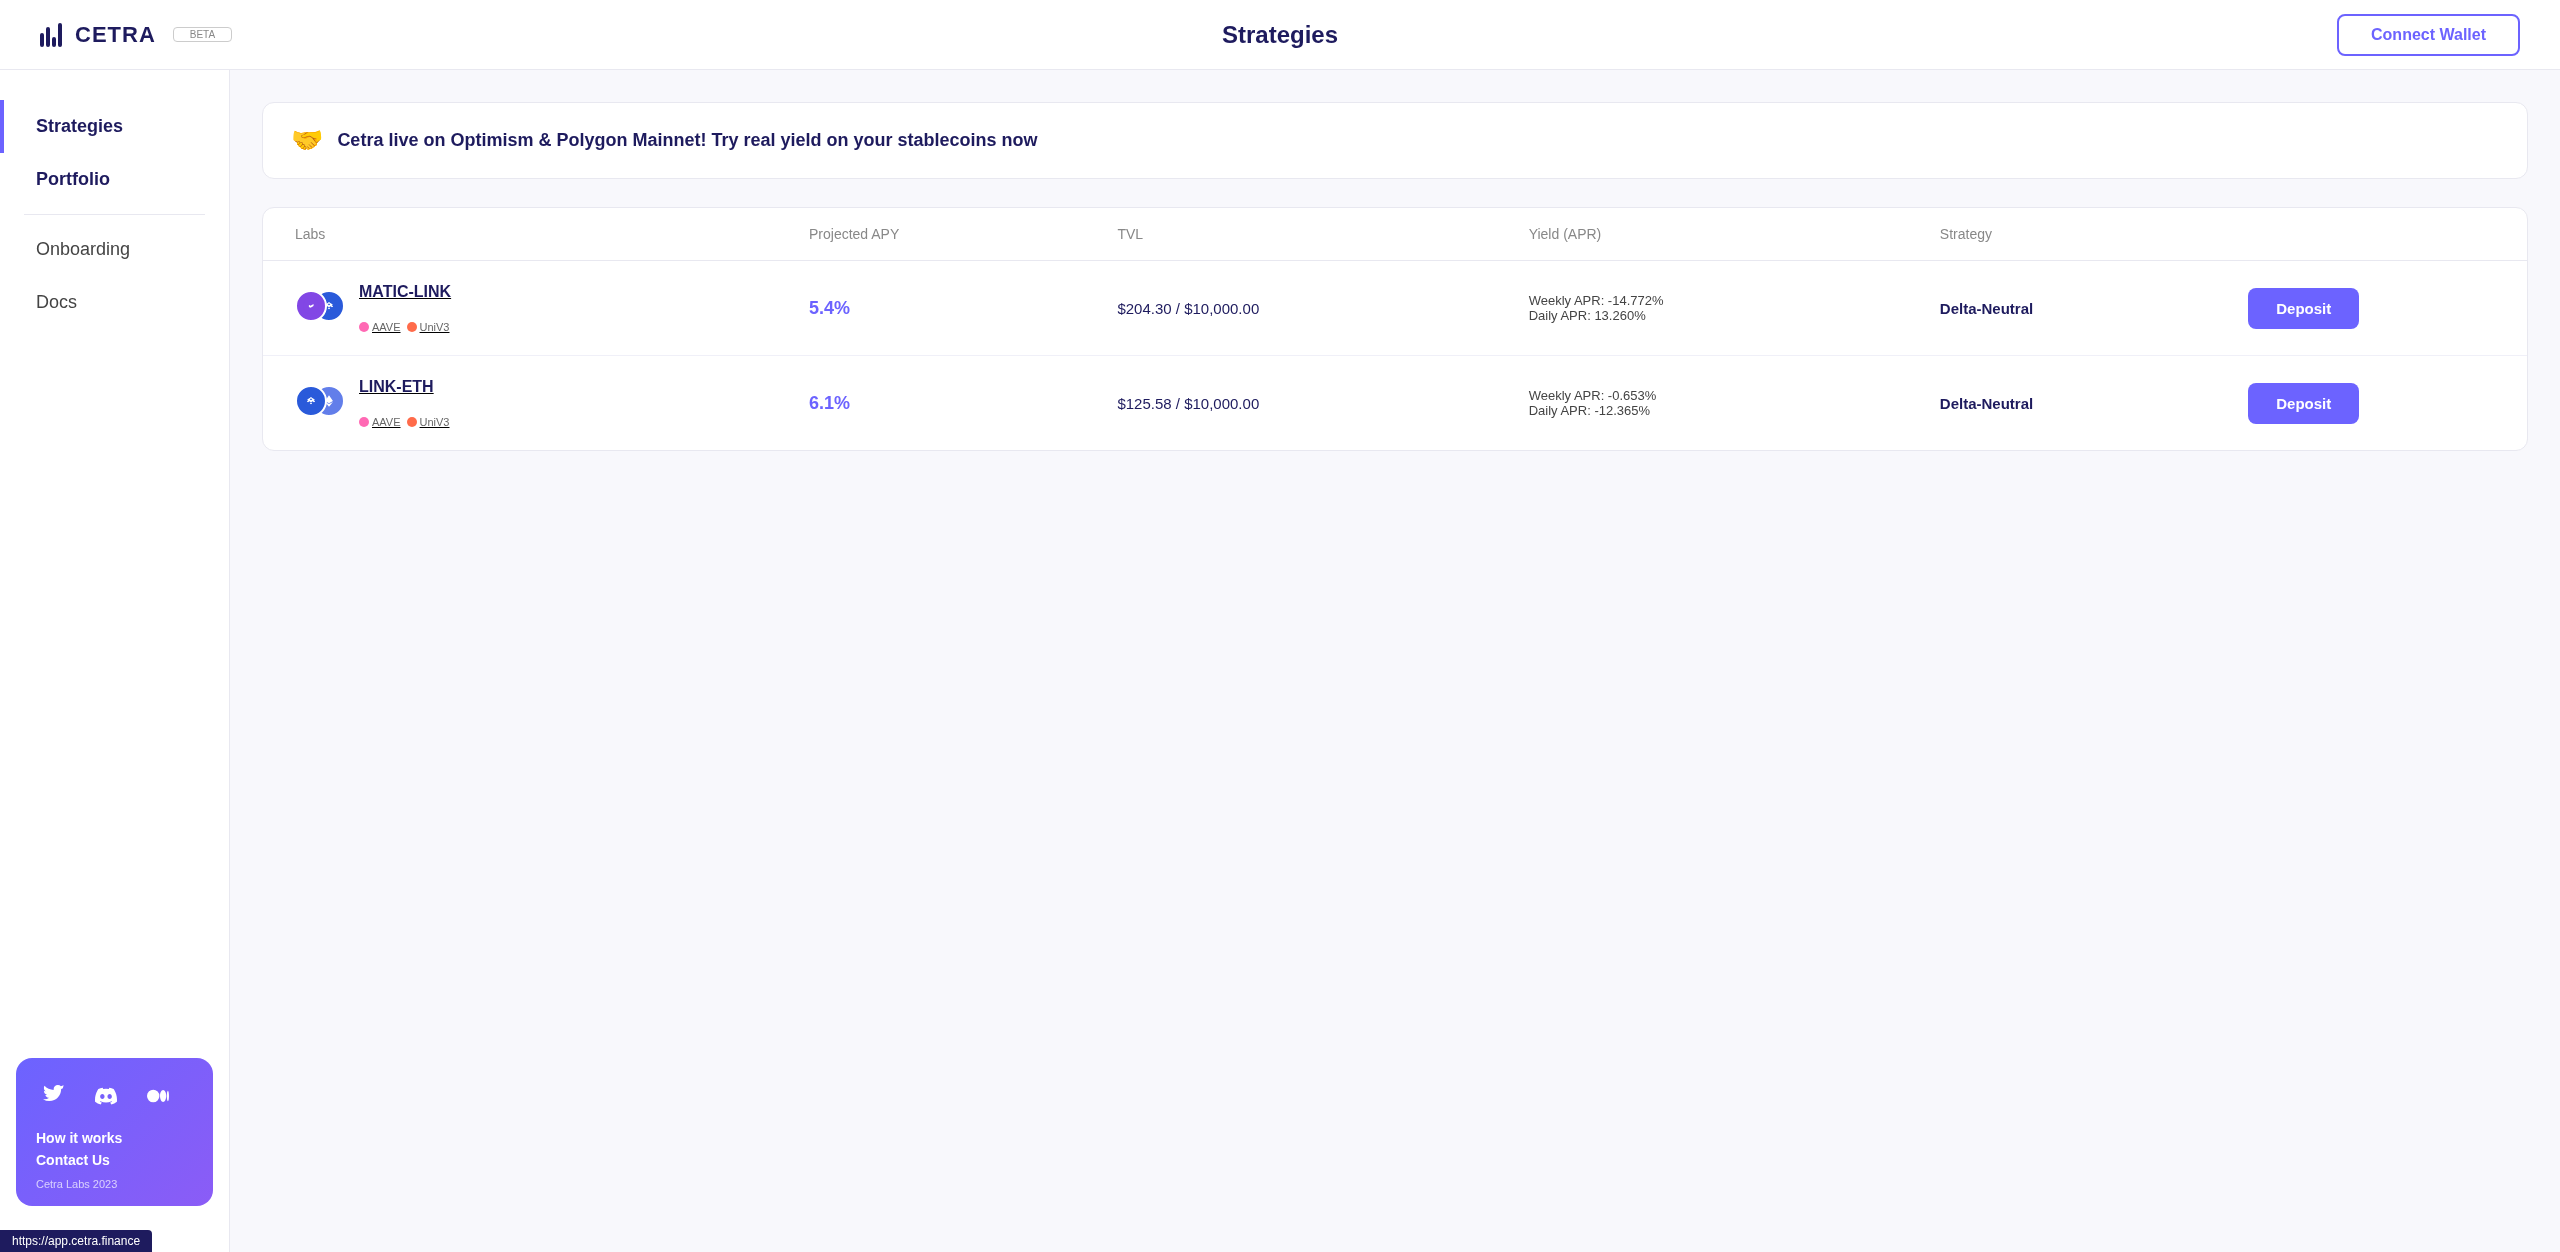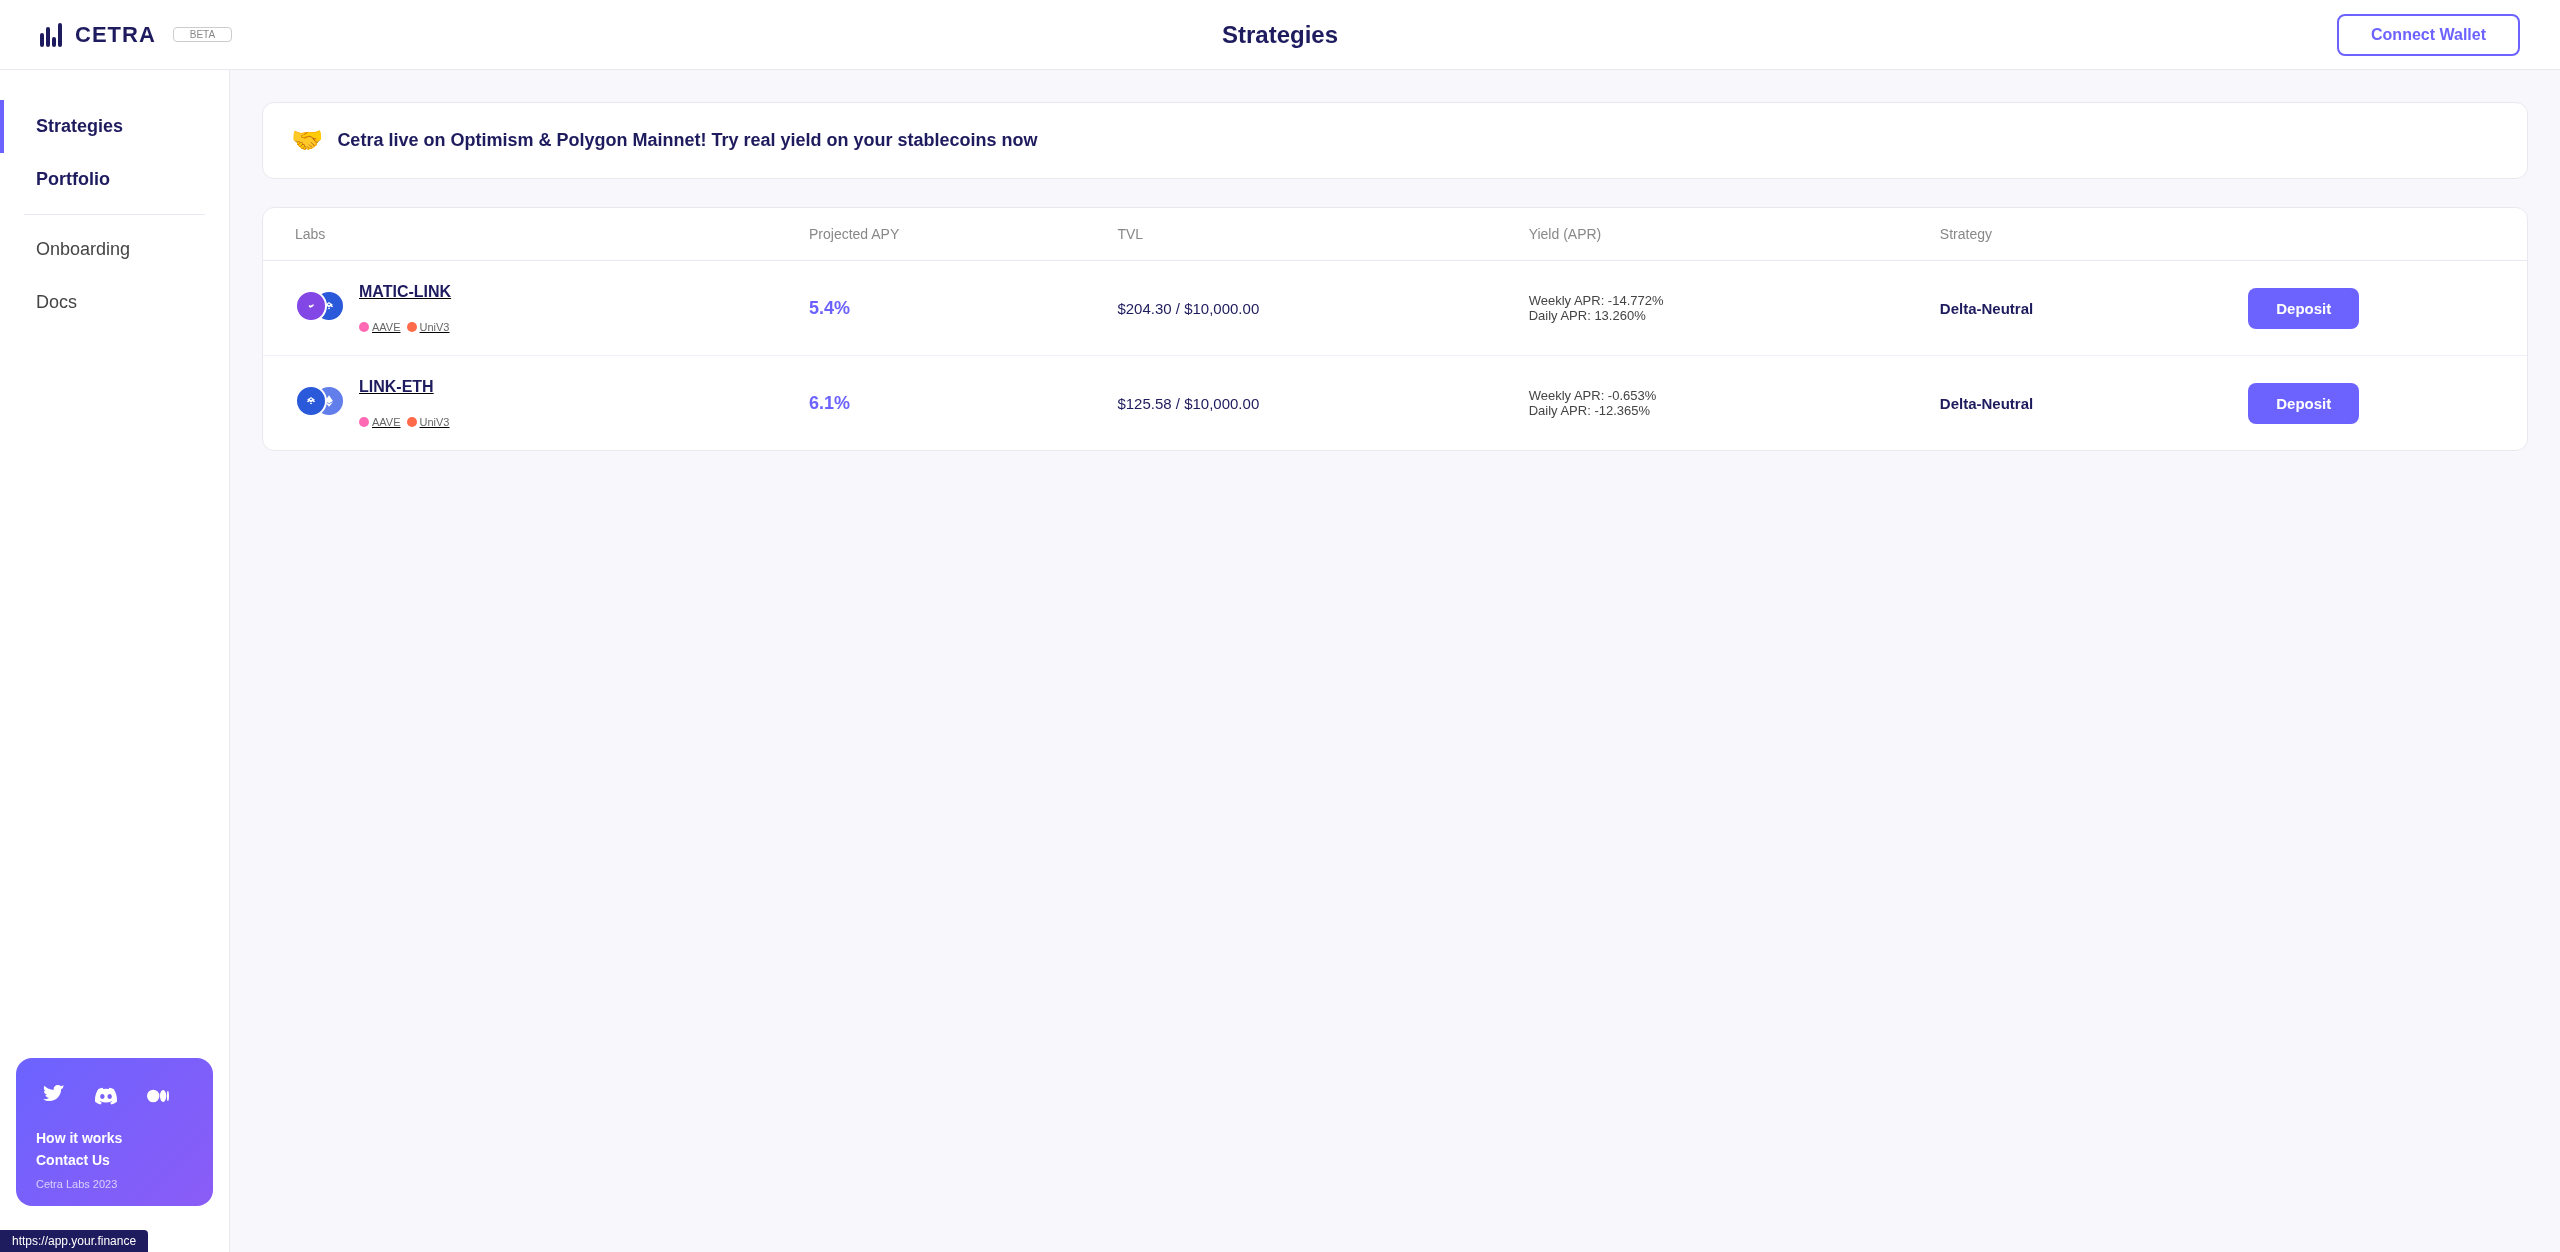--- a/index.html
+++ b/index.html
@@ -277,14 +277,14 @@
         <div>
           <button class="deposit-btn">Deposit</button>
         </div>
       </div>
 
     </div>
   </main>
 </div>
 
 <div class="url-bar">
-  <span>https://app.your.finance</span>
+  <span>https://app.cetra.finance</span>
 </div>
 
 </body></html>

